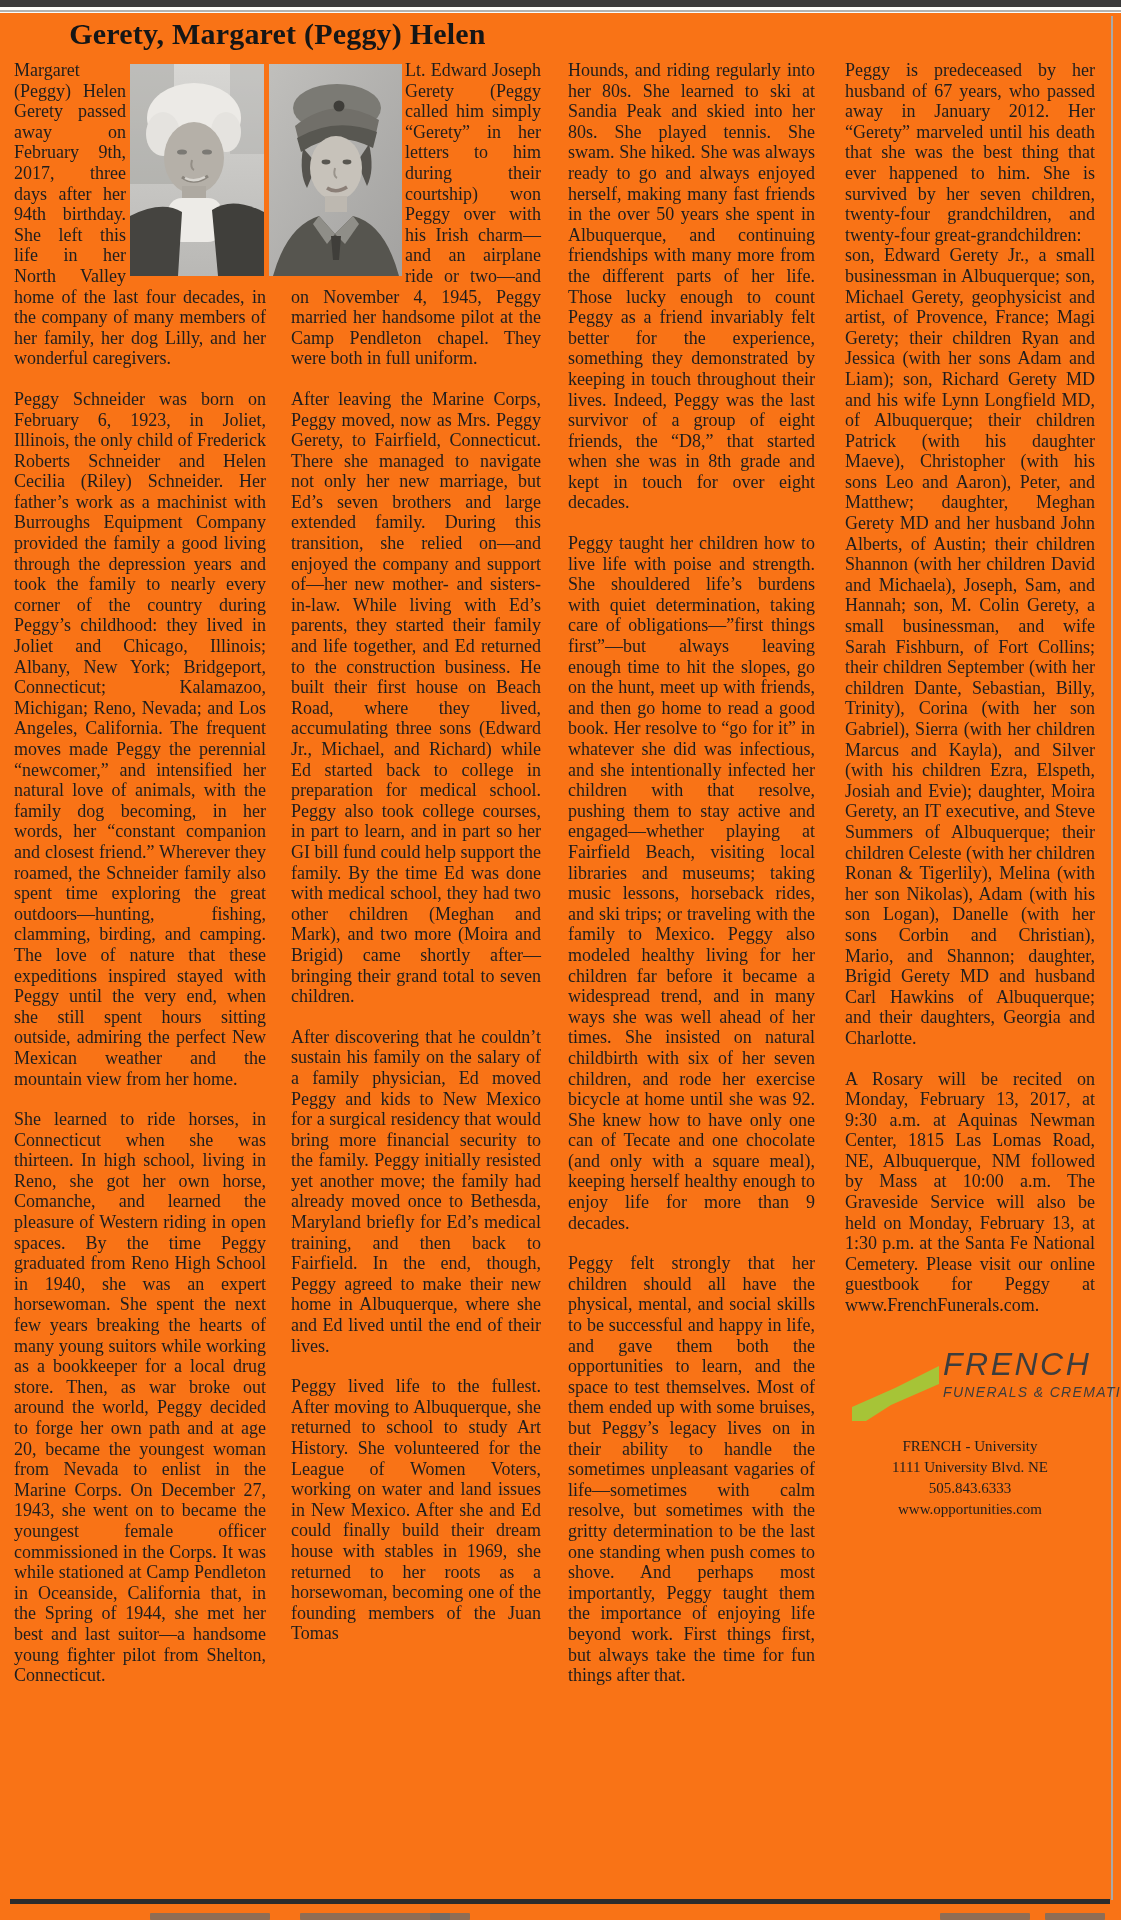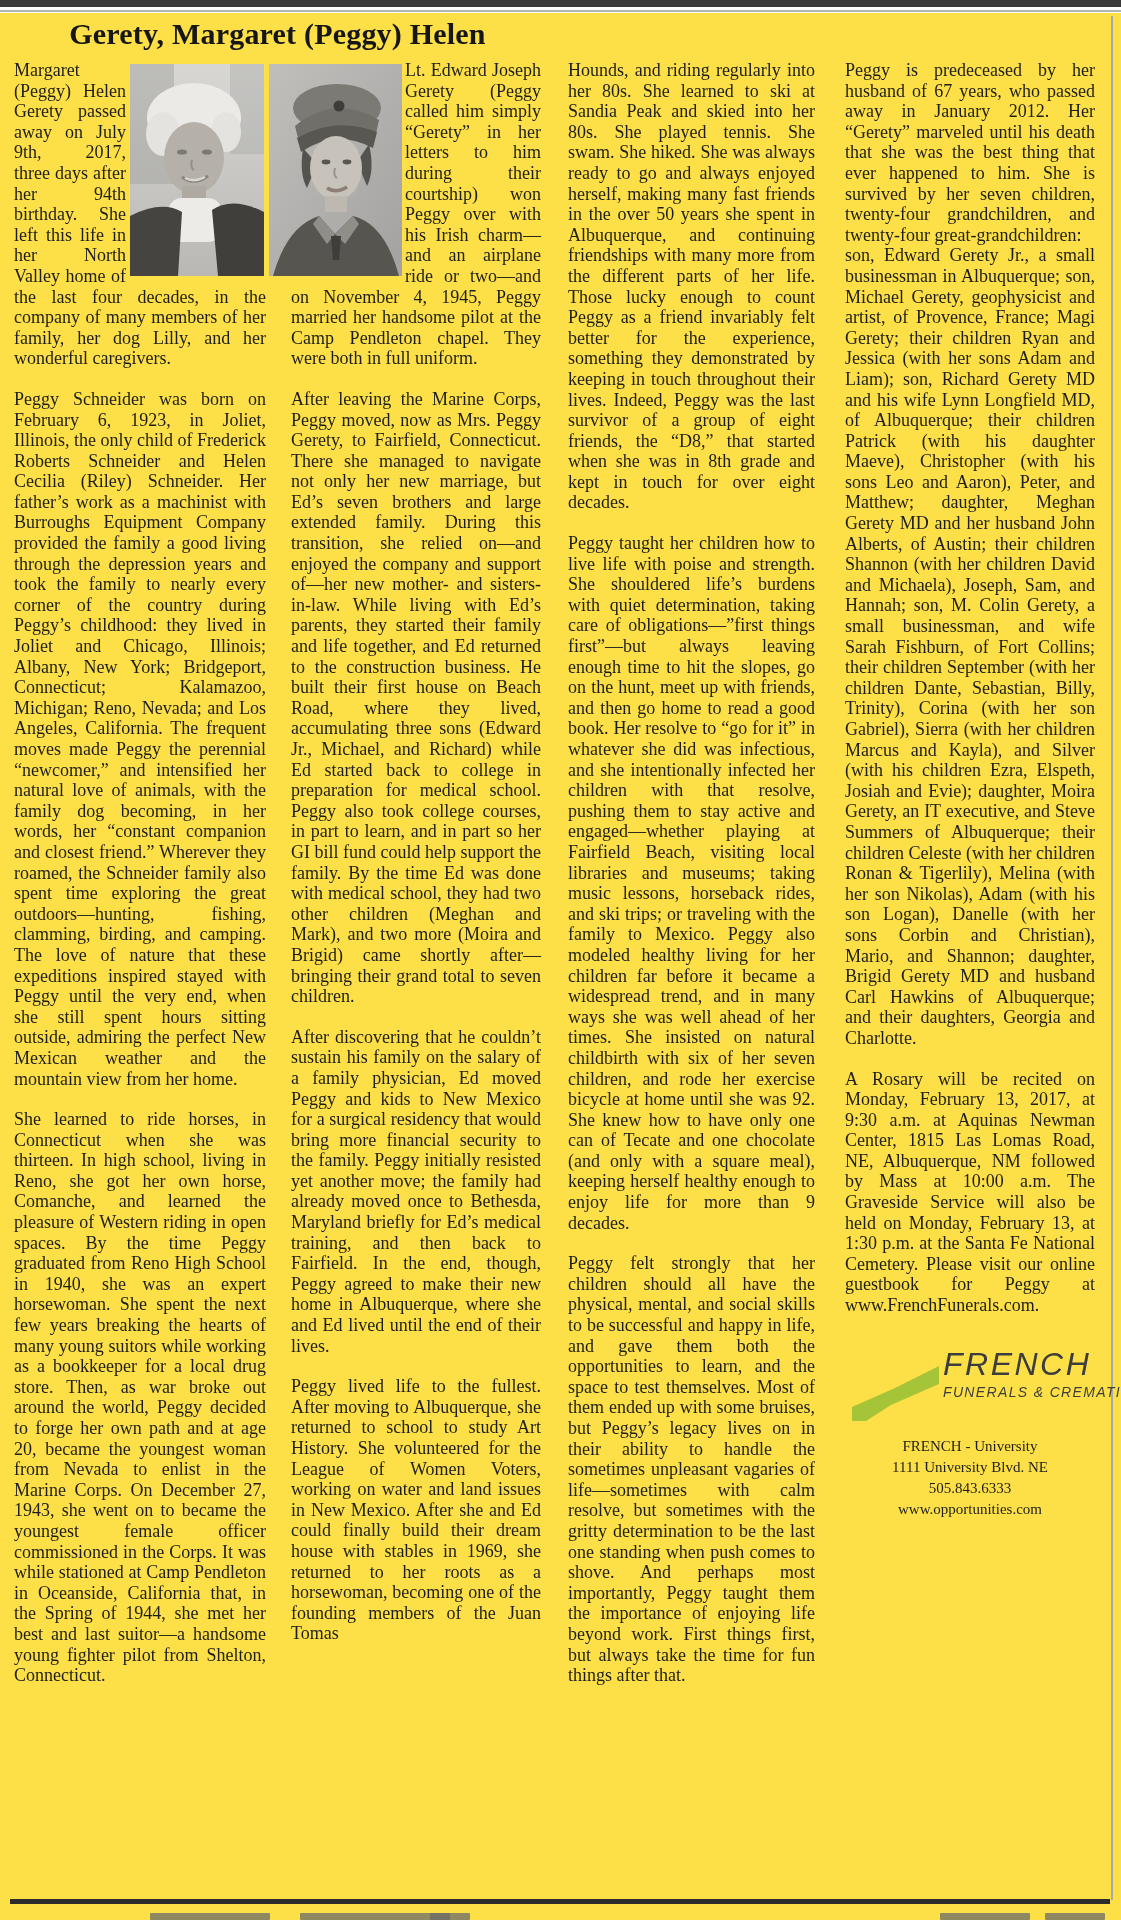--- a/index.html
+++ b/index.html
@@ -1,18 +1,18 @@
 <!DOCTYPE html>
 <html><head>
 <meta charset="utf-8">
 <style>
   html,body{margin:0;padding:0;background:#e9e9e7;}
   .sheet{
     position:relative;width:1121px;height:1920px;margin:0 auto;
-    background:#fde047;overflow:hidden;
+    background:#f97316;overflow:hidden;
     font-family:"Liberation Serif","DejaVu Serif",serif;color:#1e1e1e;
   }
   
   .top-rule{position:absolute;top:0;left:0;width:1121px;height:13px;
     background:linear-gradient(#3a3a3a 0 7px,#fcfcfa 7px 10px,#b3b3b1 10px 12px,#fcfcfa 12px);}
   
   .right-rule{position:absolute;top:16px;left:1111px;width:2px;height:1884px;background:#a9a9a7;}
   .title{
     position:absolute;top:17px;left:15px;width:525px;margin:0;
     font-size:30px;font-weight:700;letter-spacing:.2px;text-align:center;color:#161616;
@@ -109,21 +109,21 @@
       <rect x="56" y="132" width="22" height="16" fill="#bdb8b0"></rect>
       <path d="M4 212 Q18 162 50 152 L66 170 84 152 Q116 160 130 212 Z" fill="#56554f"></path>
       <path d="M50 152 L66 170 L58 180 L44 160 Z" fill="#8f8e88"></path>
       <path d="M84 152 L66 170 L76 180 L90 160 Z" fill="#8f8e88"></path>
       <path d="M62 172 L72 172 L70 196 L64 196 Z" fill="#3f3e3a"></path>
     </svg>
   </div>
 
   <div class="col col1">
     <div class="wrap-spacer-right"></div>
-    <p>Margaret (Peggy) Helen Gerety passed away on July 9th, 2017, three days after her 94th birthday. She left this life in her North Valley home of the last four decades, in the company of many members of her family, her dog Lilly, and her wonderful caregivers.</p>
+    <p>Margaret (Peggy) Helen Gerety passed away on February 9th, 2017, three days after her 94th birthday. She left this life in her North Valley home of the last four decades, in the company of many members of her family, her dog Lilly, and her wonderful caregivers.</p>
     <p>Peggy Schneider was born on February 6, 1923, in Joliet, Illinois, the only child of Frederick Roberts Schneider and Helen Cecilia (Riley) Schneider. Her father’s work as a machinist with Burroughs Equipment Company provided the family a good living through the depression years and took the family to nearly every corner of the country during Peggy’s childhood: they lived in Joliet and Chicago, Illinois; Albany, New York; Bridgeport, Connecticut; Kalamazoo, Michigan; Reno, Nevada; and Los Angeles, California. The frequent moves made Peggy the perennial “newcomer,” and intensified her natural love of animals, with the family dog becoming, in her words, her “constant companion and closest friend.” Wherever they roamed, the Schneider family also spent time exploring the great outdoors—hunting, fishing, clamming, birding, and camping. The love of nature that these expeditions inspired stayed with Peggy until the very end, when she still spent hours sitting outside, admiring the perfect New Mexican weather and the mountain view from her home.</p>
     <p>She learned to ride horses, in Connecticut when she was thirteen. In high school, living in Reno, she got her own horse, Comanche, and learned the pleasure of Western riding in open spaces. By the time Peggy graduated from Reno High School in 1940, she was an expert horsewoman. She spent the next few years breaking the hearts of many young suitors while working as a bookkeeper for a local drug store. Then, as war broke out around the world, Peggy decided to forge her own path and at age 20, became the youngest woman from Nevada to enlist in the Marine Corps. On December 27, 1943, she went on to became the youngest female officer commissioned in the Corps. It was while stationed at Camp Pendleton in Oceanside, California that, in the Spring of 1944, she met her best and last suitor—a handsome young fighter pilot from Shelton, Connecticut.</p>
   </div>
 
   <div class="col col2">
     <div class="wrap-spacer-left"></div>
     <p>Lt. Edward Joseph Gerety (Peggy called him simply “Gerety” in her letters to him during their courtship) won Peggy over with his Irish charm—and an airplane ride or two—and on November 4, 1945, Peggy married her handsome pilot at the Camp Pendleton chapel. They were both in full uniform.</p>
     <p>After leaving the Marine Corps, Peggy moved, now as Mrs. Peggy Gerety, to Fairfield, Connecticut. There she managed to navigate not only her new marriage, but Ed’s seven brothers and large extended family. During this transition, she relied on—and enjoyed the company and support of—her new mother- and sisters-in-law. While living with Ed’s parents, they started their family and life together, and Ed returned to the construction business. He built their first house on Beach Road, where they lived, accumulating three sons (Edward Jr., Michael, and Richard) while Ed started back to college in preparation for medical school. Peggy also took college courses, in part to learn, and in part so her GI bill fund could help support the family. By the time Ed was done with medical school, they had two other children (Meghan and Mark), and two more (Moira and Brigid) came shortly after—bringing their grand total to seven children.</p>
     <p>After discovering that he couldn’t sustain his family on the salary of a family physician, Ed moved Peggy and kids to New Mexico for a surgical residency that would bring more financial security to the family. Peggy initially resisted yet another move; the family had already moved once to Bethesda, Maryland briefly for Ed’s medical training, and then back to Fairfield. In the end, though, Peggy agreed to make their new home in Albuquerque, where she and Ed lived until the end of their lives.</p>
     <p>Peggy lived life to the fullest. After moving to Albuquerque, she returned to school to study Art History. She volunteered for the League of Women Voters, working on water and land issues in New Mexico. After she and Ed could finally build their dream house with stables in 1969, she returned to her roots as a horsewoman, becoming one of the founding members of the Juan Tomas</p>

